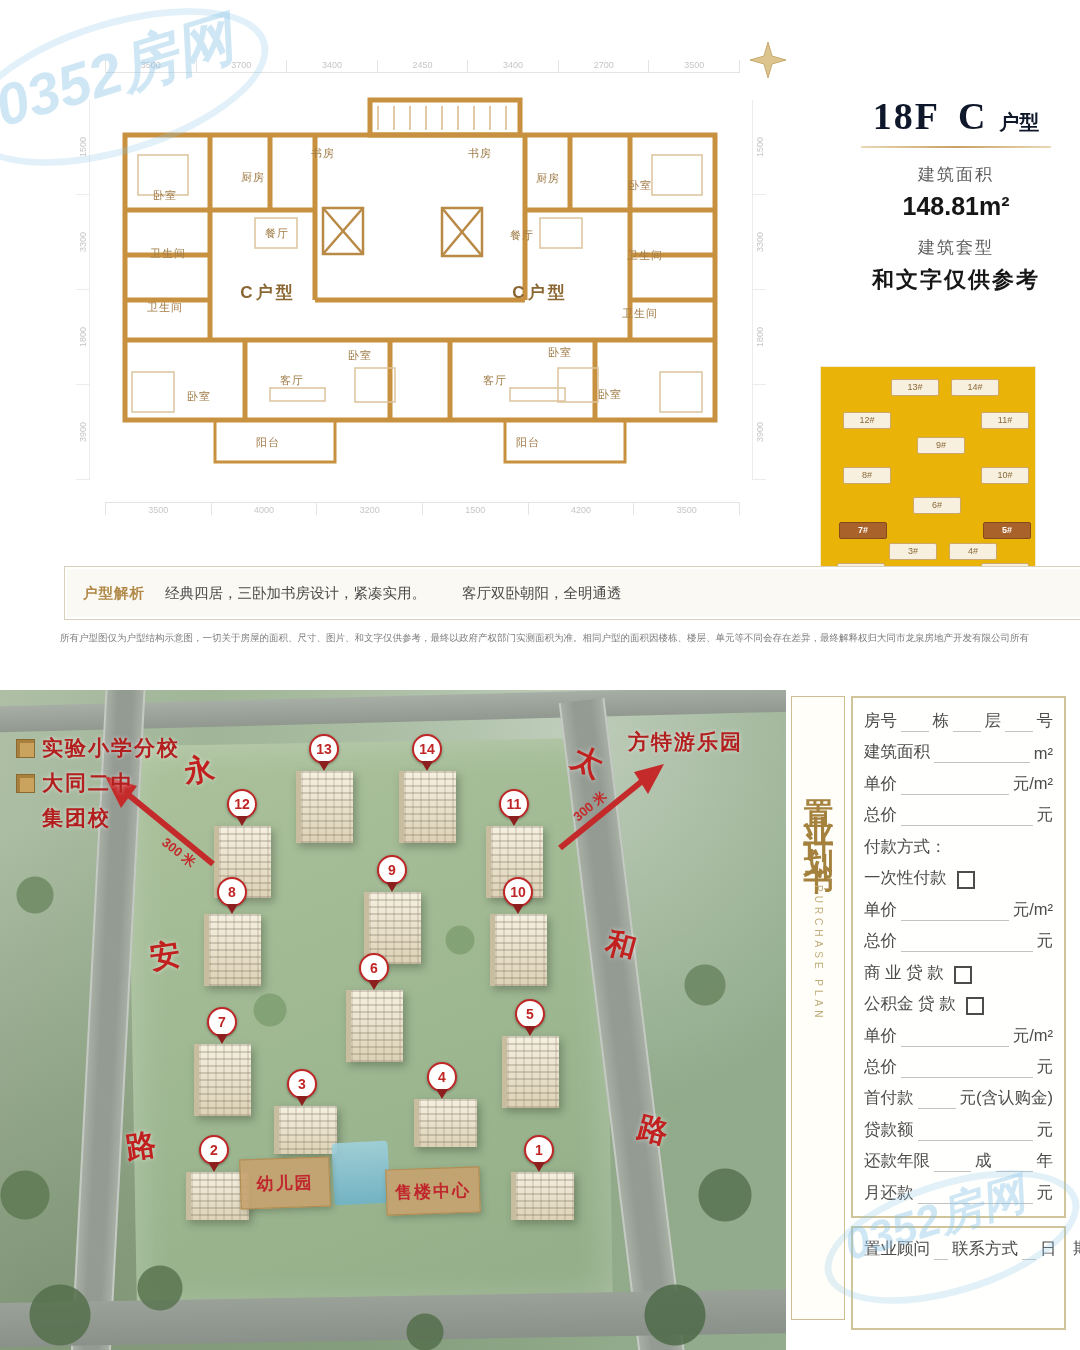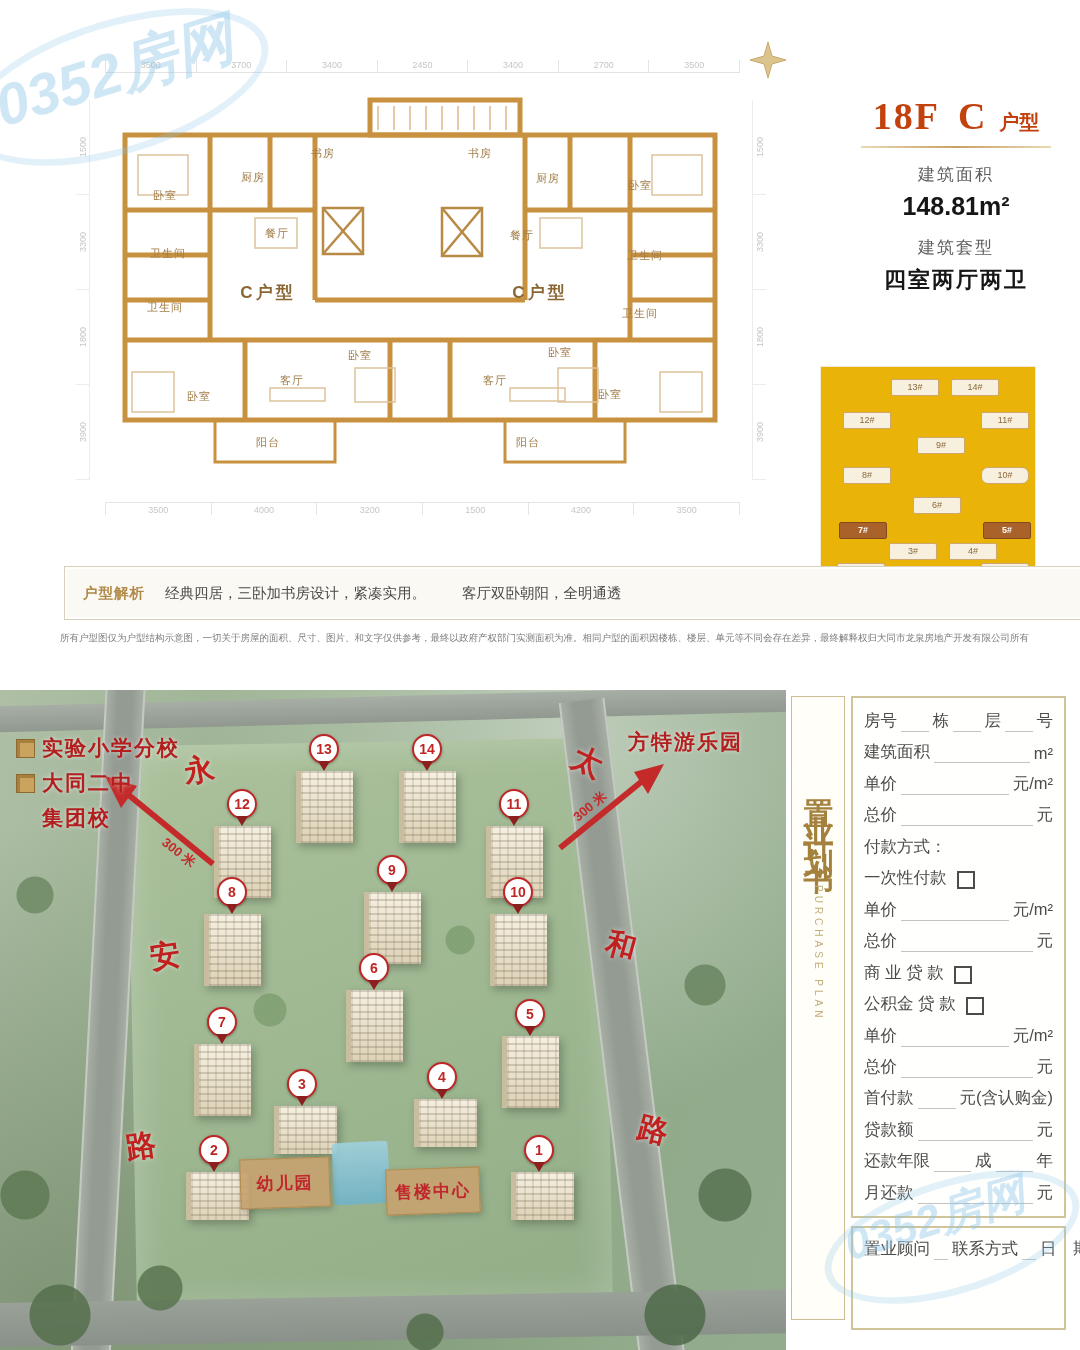--- a/index.html
+++ b/index.html
@@ -28,21 +28,21 @@
   #dims-bottom span{flex:1;text-align:center;border-right:1px solid #e4e4e4;padding-top:2px;}
   #dims-bottom span:first-child{border-left:1px solid #e4e4e4;}
   #dims-left,#dims-right{flex-direction:column;height:380px;width:13px;top:60px;}
   #dims-left{left:16px;border-right:1px solid #ececec;}
   #dims-right{left:692px;border-left:1px solid #ececec;}
   #dims-left span,#dims-right span{flex:1;display:flex;align-items:center;justify-content:center;
      writing-mode:vertical-rl;transform:rotate(180deg);border-top:1px solid #ececec;}
   .compass{position:absolute;left:750px;top:42px;width:36px;height:36px;}
   
   .title-block{position:absolute;left:856px;top:94px;width:200px;text-align:center;}
-  .tb-main{font-family:"Liberation Serif",serif;color:#c2410c;}
+  .tb-main{font-family:"Liberation Serif",serif;color:#0f172a;}
   .tb-main .big{font-size:38px;font-weight:bold;letter-spacing:2px;}
   .tb-main .suffix{font-size:20px;font-weight:bold;margin-left:8px;}
   .tb-line{margin:8px auto 0;height:2px;width:190px;
            background:linear-gradient(90deg,#ead9b4,#c9a063,#ead9b4);}
   .tb-label{margin-top:15px;font-size:17px;color:#5e5e5e;letter-spacing:2px;}
   .tb-value{margin-top:6px;font-size:25px;color:#161616;font-weight:bold;}
   .tb-value2{margin-top:6px;font-size:22px;color:#161616;font-weight:bold;letter-spacing:2px;}
   
   .sitekey{position:absolute;left:820px;top:366px;width:214px;height:214px;
            background:#eab308;border:1px solid #f0e7d5;}
@@ -274,31 +274,31 @@
   <div class="title-block">
     <div class="tb-main">
       <span class="big">18F</span>
       <span class="big" style="margin-left:14px;">C</span>
       <span class="suffix">户型</span>
     </div>
     <div class="tb-line"></div>
     <div class="tb-label">建筑面积</div>
     <div class="tb-value">148.81m²</div>
     <div class="tb-label">建筑套型</div>
-    <div class="tb-value2">四室两厅两卫</div>
+    <div class="tb-value2">和文字仅供参考</div>
   </div>
 
   <div class="sitekey" id="sitekey">
       <div class="skb" style="left: 70px; top: 12px;">13#</div>
       <div class="skb" style="left: 130px; top: 12px; text-align: center;">14#</div>
       <div class="skb" style="left: 22px; top: 45px;">12#</div>
       <div class="skb" style="left: 160px; top: 45px;">11#</div>
       <div class="skb" style="left: 96px; top: 70px;">9#</div>
       <div class="skb" style="left: 22px; top: 100px;">8#</div>
-      <div class="skb" style="left: 160px; top: 100px; border-radius: 7px;">10#</div>
+      <div class="skb" style="left: 160px; top: 100px;">10#</div>
       <div class="skb" style="left: 92px; top: 130px;">6#</div>
       <div class="skb skb-hl" style="left: 18px; top: 155px;">7#</div>
       <div class="skb skb-hl" style="left: 162px; top: 155px;">5#</div>
       <div class="skb" style="left: 68px; top: 176px;">3#</div>
       <div class="skb" style="left: 128px; top: 176px;">4#</div>
       <div class="skb" style="left: 16px; top: 196px;">2#</div>
       <div class="skb" style="left: 160px; top: 196px;">1#</div>
     </div>
 
   <div class="analysis">

